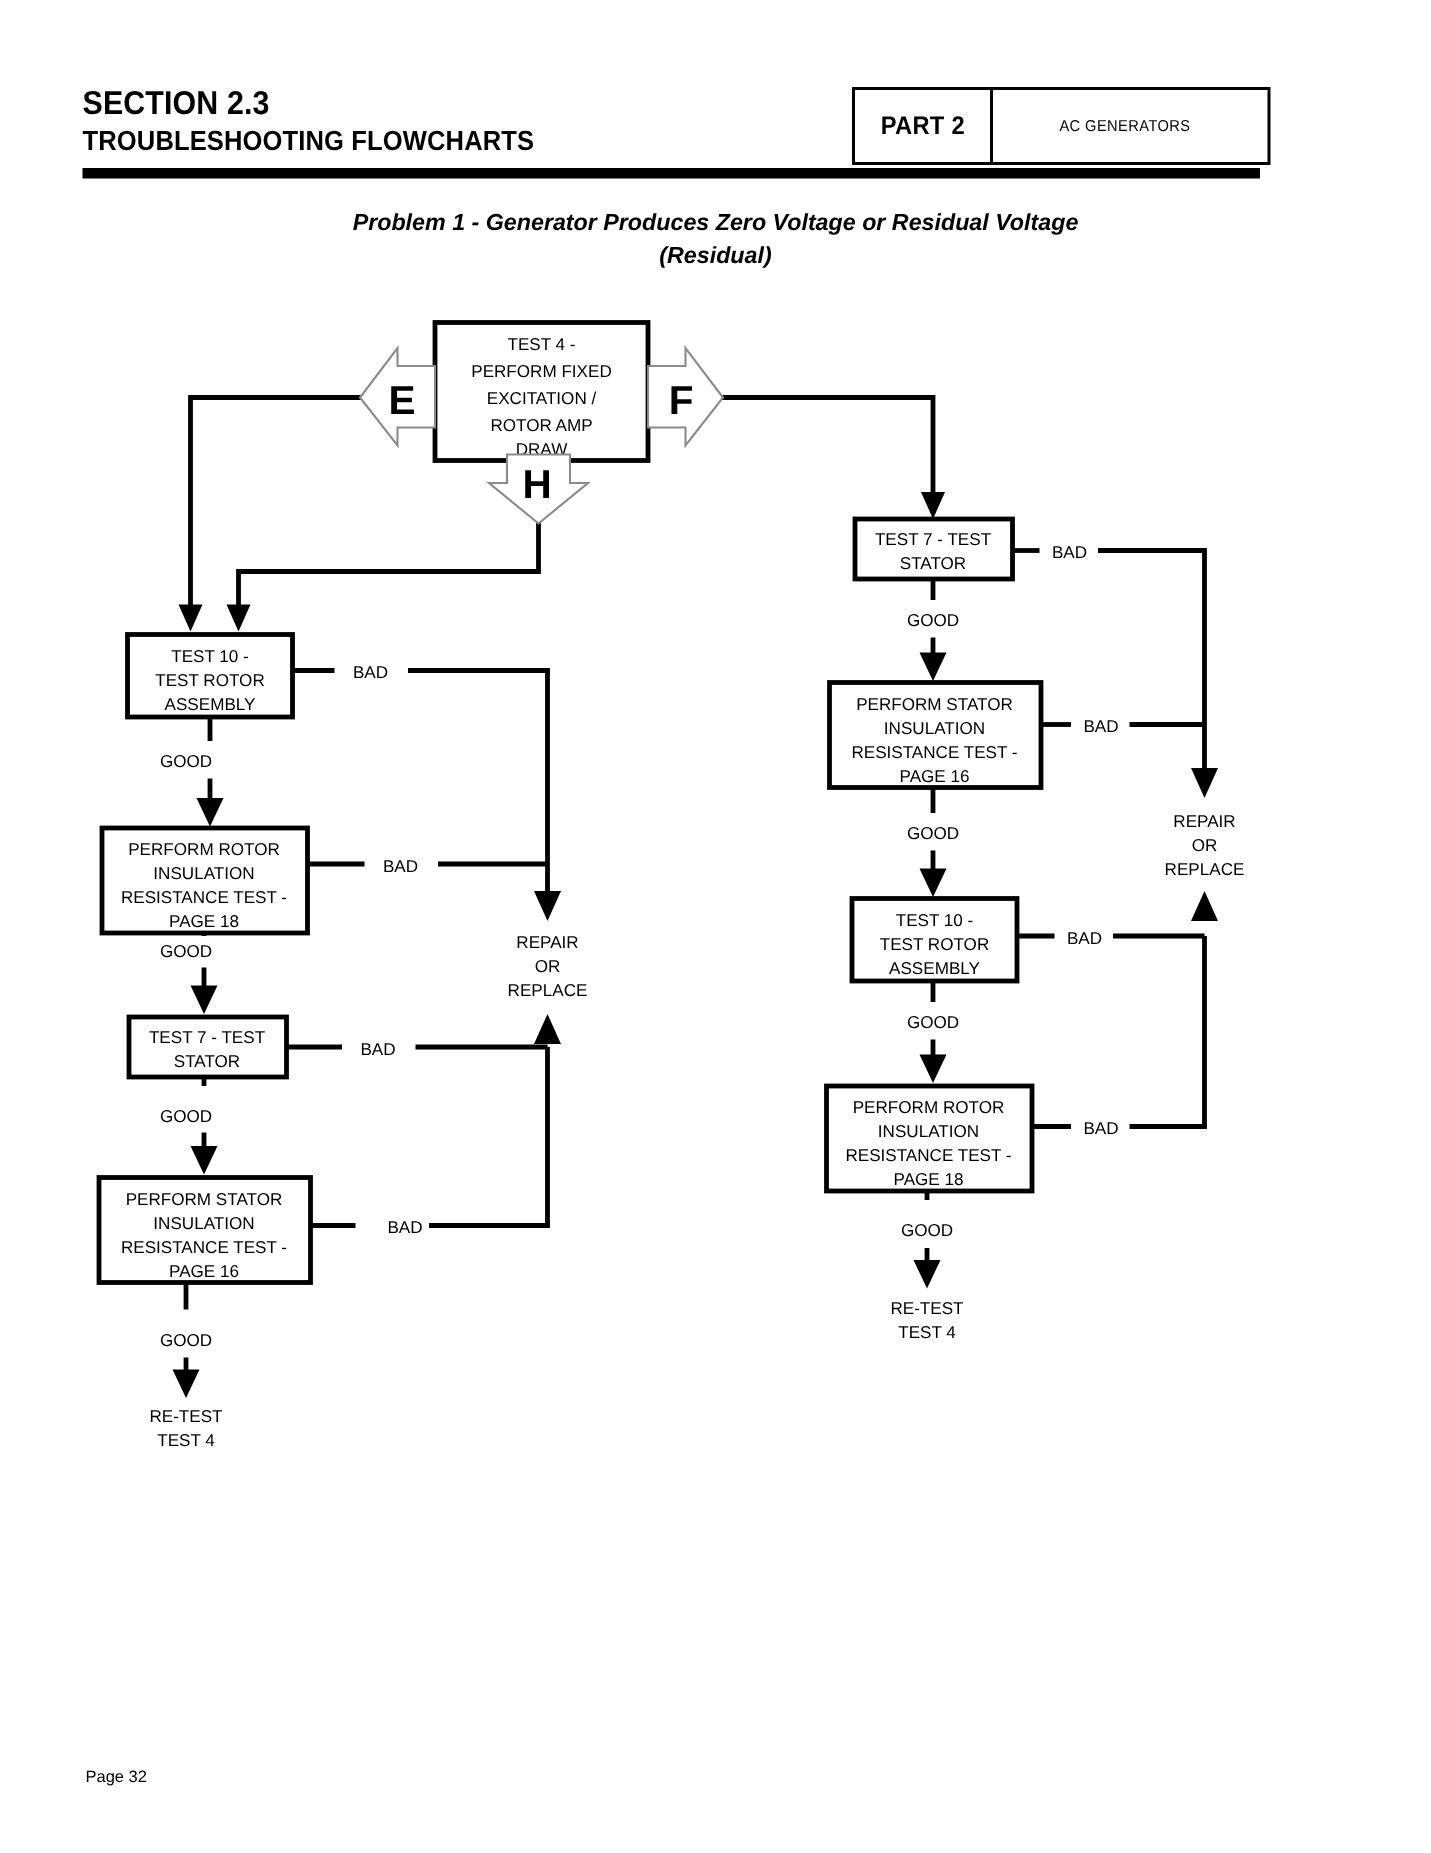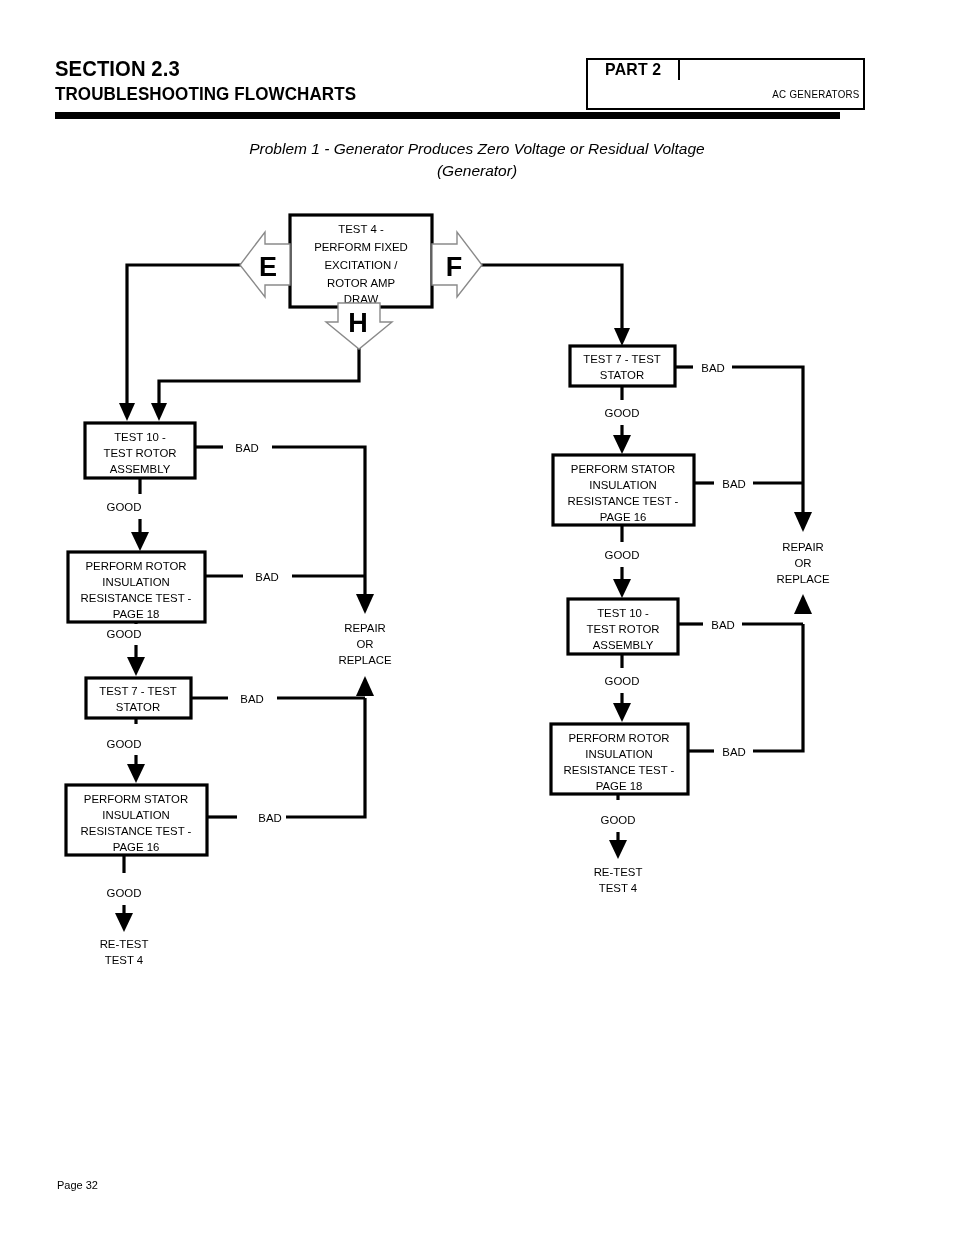--- a/index.html
+++ b/index.html
@@ -41,48 +41,47 @@
     font-size: 18.5px;
     font-weight: bold;
     line-height: 24px;
     letter-spacing: 0.1px;
     transform: scaleX(0.92);
     transform-origin: left center;
     white-space: nowrap;
   }
   #part-box {
     position: absolute;
-    left: 586px;
+    left: 568px;
     top: 58px;
     width: 279px;
     height: 52px;
     border: 2px solid #000;
     box-sizing: border-box;
     display: flex;
     align-items: stretch;
-    flex-direction: column;
   }
   #part-label-cell {
     width: 90px;
     border-right: 2px solid #000;
     display: flex;
     align-items: center;
     justify-content: center;
   }
   #part-label {
     font-size: 17px;
     font-weight: bold;
     letter-spacing: 0.2px;
     transform: scaleX(0.93);
   }
   #part-desc-cell {
     flex: 1;
     display: flex;
     align-items: center;
-    justify-content: flex-end;
+    justify-content: flex-start;
     margin-left: 41px;
   }
   #part-desc {
     font-size: 10.5px;
     letter-spacing: 0.3px;
     transform: scaleX(0.93);
   }
   #header-rule {
     position: absolute;
     left: 55px;
@@ -93,21 +92,21 @@
   }
 
   
   #problem-title {
     position: absolute;
     left: 0;
     top: 138px;
     width: 954px;
     text-align: center;
     font-size: 15.5px;
-    font-weight: normal;
+    font-weight: bold;
     font-style: italic;
     line-height: 22px;
   }
   #problem-title span { display: block; }
 
   
   #flowchart {
     position: absolute;
     left: 0;
     top: 0;
@@ -162,21 +161,21 @@
     </div>
     <div id="part-desc-cell">
       <span id="part-desc">AC GENERATORS</span>
     </div>
   </div>
   <div id="header-rule"></div>
 </div>
 
 <div id="problem-title">
   <span>Problem 1 - Generator Produces Zero Voltage or Residual Voltage</span>
-  <span>(Generator)</span>
+  <span>(Residual)</span>
 </div>
 
 <svg id="flowchart" viewBox="0 0 954 1010">
 
   <path class="flow-line" d="M 243 265 L 127 265 L 127 411"></path>
   <polygon class="arrow-head" points="127,421 119,403 135,403"></polygon>
 
   <path class="flow-line" d="M 359 340 L 359 381 L 159 381 L 159 411"></path>
   <polygon class="arrow-head" points="159,421 151,403 167,403"></polygon>
 

